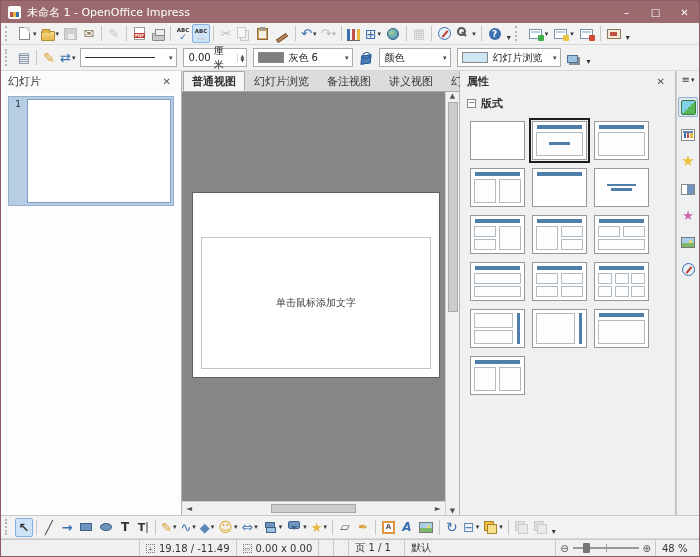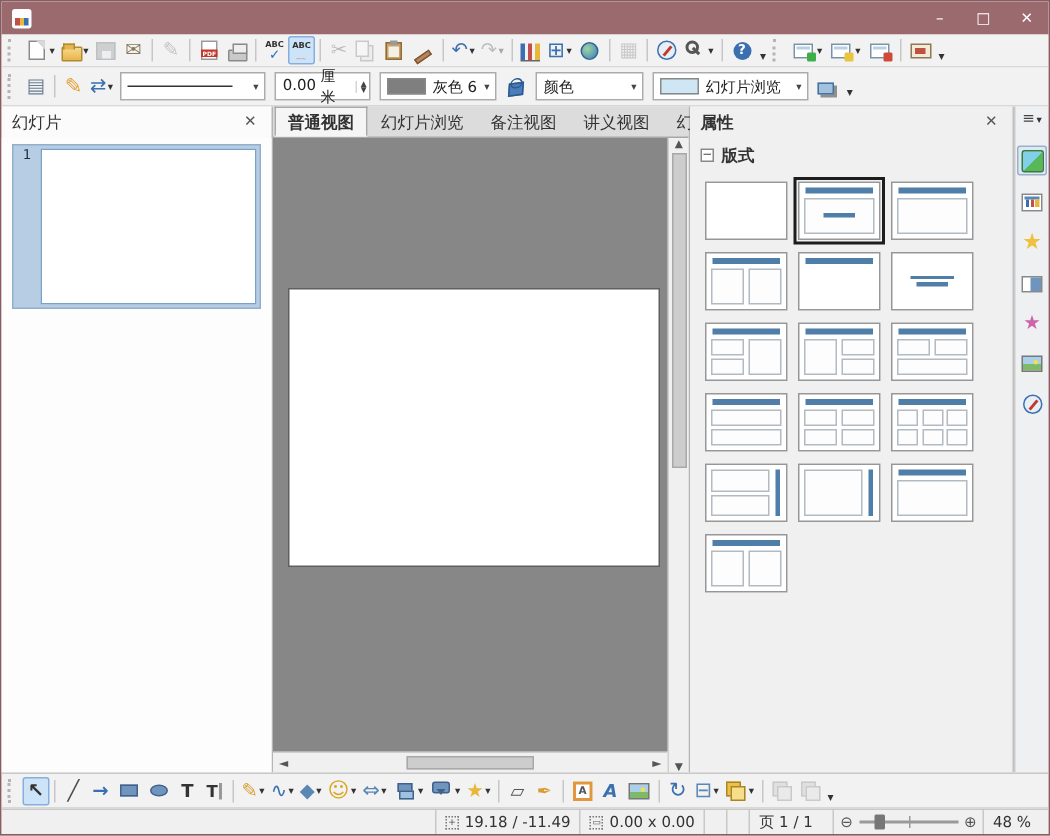--- a/index.html
+++ b/index.html
@@ -147,20 +147,21 @@
 .i-compass{width:13px;height:13px;border-radius:50%;background:#e8eef6;border:1px solid #3a6fb0;margin:1px;}
 .i-compass:after{content:"";position:absolute;left:5px;top:2px;width:2px;height:8px;background:#c0392b;transform:rotate(40deg);}
 </style>
 </head>
 <body>
 
 <div class="window">
 
   <div class="titlebar">
     <span class="app-icon"></span>
+    <span>未命名 1 - OpenOffice Impress</span>
     <span class="win-controls">
       <span class="wc">–</span>
       <span class="wc">□</span>
       <span class="wc">✕</span>
     </span>
   </div>
 
 
   <div class="toolbar">
     <span class="grip"></span>
@@ -245,21 +246,21 @@
       <span class="caret">▾</span>
     </span>
     <span class="combo" style="width:64px">
       <span>0.00</span>
       <span style="margin-left:3px">厘米</span>
       <span class="spinbtns">
           <span>▲</span>
           <span>▼</span>
         </span>
     </span>
-    <span class="combo" style="width:78px">
+    <span class="combo" style="width:100px">
       <span class="swatch" style="background: rgb(127, 127, 127);"></span>
       <span>灰色 6</span>
       <span class="caret">▾</span>
     </span>
     <span class="tbi">
         <span class="ic i-bucket"></span>
       </span>
     <span class="combo" style="width:72px">
       <span>颜色</span>
       <span class="caret">▾</span>
@@ -295,20 +296,21 @@
           <span class="tab active">普通视图</span>
           <span class="tab">幻灯片浏览</span>
           <span class="tab">备注视图</span>
           <span class="tab">讲义视图</span>
           <span class="tab">幻灯片浏览</span>
         </div>
       <div class="canvas-row">
         <div class="canvas-col">
           <div class="canvas">
             <div class="slide-page">
+              <div class="ph-body">单击鼠标添加文字</div>
             </div>
           </div>
           <div class="hscroll">
             <span>◄</span>
             <span class="sp"></span>
             <span class="hthumb"></span>
             <span class="sp"></span>
             <span>►</span>
           </div>
         </div>
@@ -515,20 +517,23 @@
     </span>
     <span class="sb-cell">
       <span class="sb-mini">▭</span>
       <span>0.00 x 0.00</span>
     </span>
     <span class="sb-cell" style="width:15px"></span>
     <span class="sb-cell" style="width:15px"></span>
     <span class="sb-cell" style="min-width:56px">
       <span>页 1 / 1</span>
     </span>
+    <span class="sb-cell" style="flex:1">
+      <span>默认</span>
+    </span>
     <span class="sb-cell zwrap">
       <span class="zglyph">⊖</span>
       <span class="ztrack">
         <span class="ztick"></span>
         <span class="zthumb"></span>
       </span>
       <span class="zglyph">⊕</span>
     </span>
     <span class="sb-cell" style="min-width:44px">
       <span>48 %</span>

